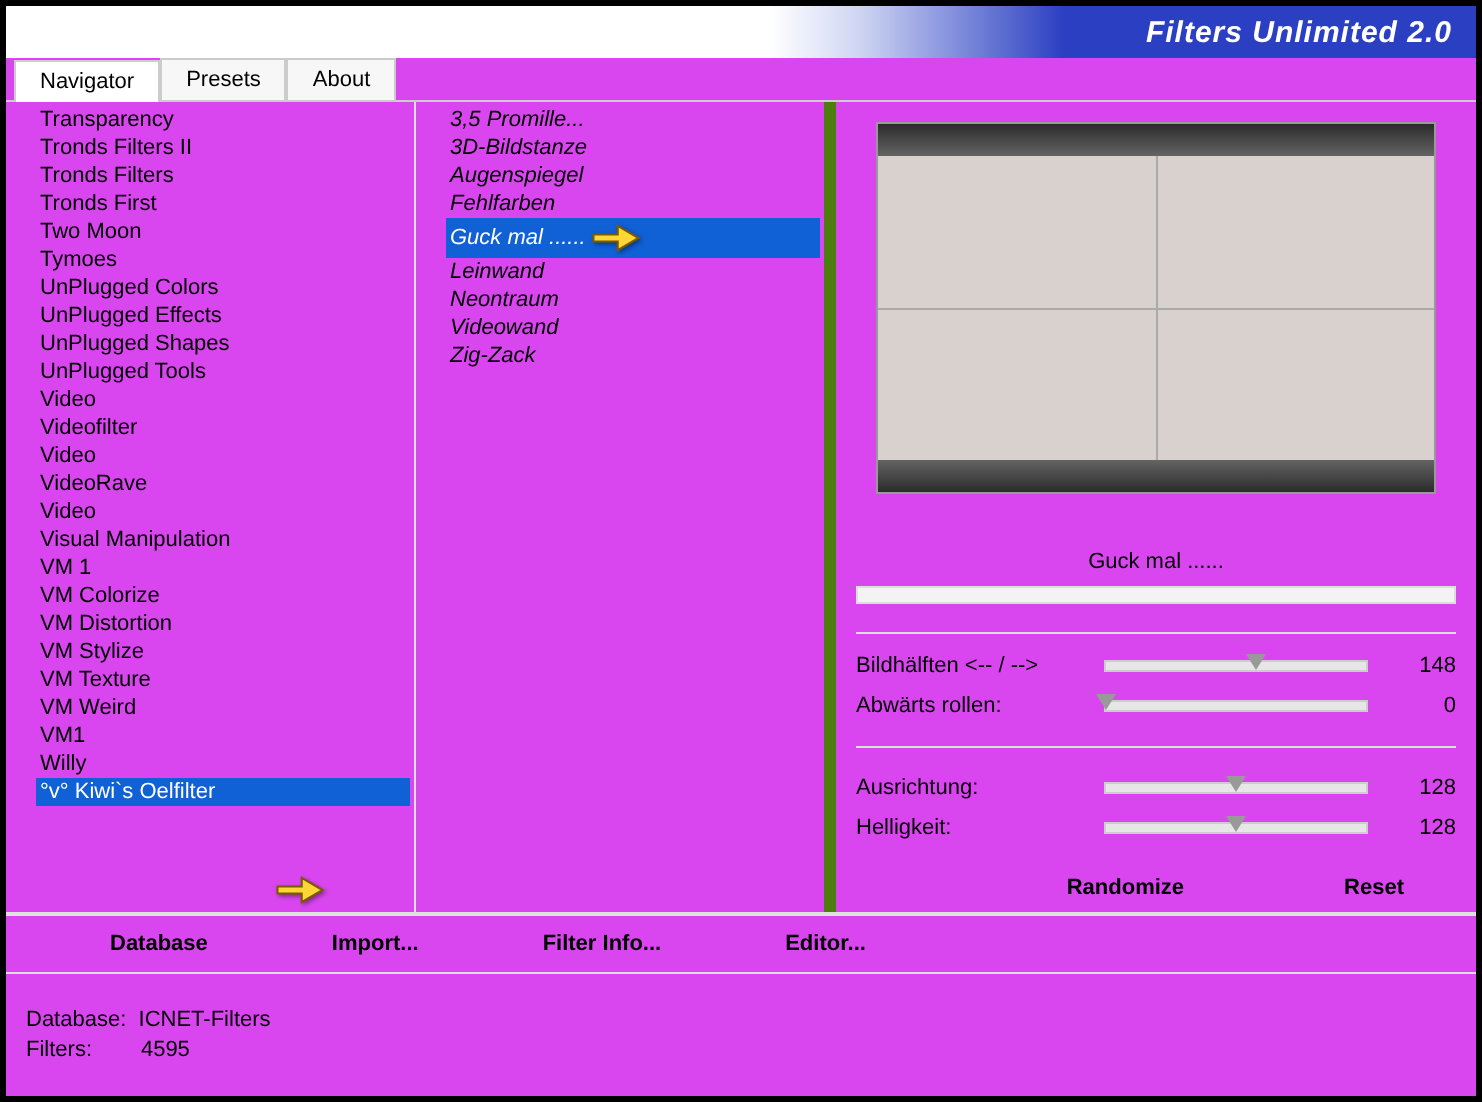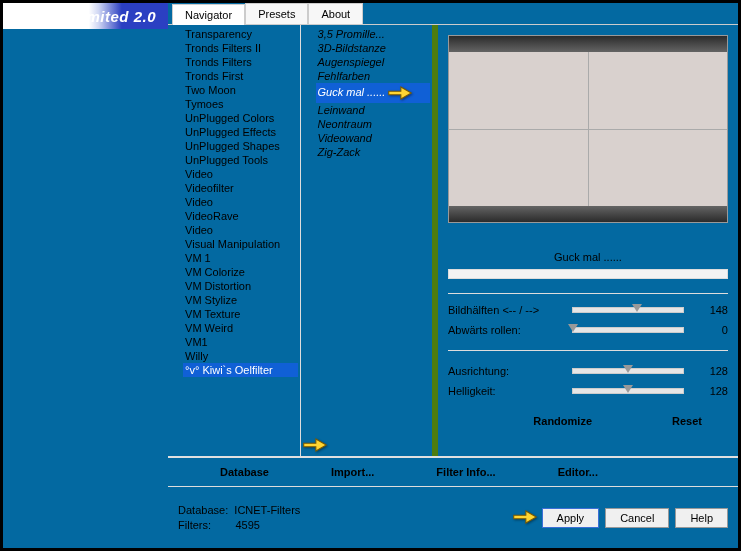--- a/index.html
+++ b/index.html
@@ -1,17 +1,17 @@
 <!DOCTYPE html>
 <html><head>
 <meta charset="utf-8">
 <style>
   * { box-sizing: border-box; margin: 0; padding: 0; }
   body { font-family: "Segoe UI", Tahoma, Arial, sans-serif; font-size: 11px; background: #000; overflow: hidden; }
-  .window { width: 741px; height: 551px; background: #0369a1; border: 3px solid #000; position: relative; display: flex; flex-direction: row; }
+  .window { width: 741px; height: 551px; background: #d946ef; border: 3px solid #000; position: relative; display: flex; flex-direction: column; }
   .title-bar { height: 26px; background: linear-gradient(90deg, #fff 0%, #fff 52%, #cfd6f3 58%, #2b3fc2 72%, #2b3fc2 100%); display: flex; align-items: center; justify-content: flex-end; padding-right: 12px; }
   .title-bar span { color: #fff; font-style: italic; font-weight: 700; font-size: 15px; letter-spacing: 0.5px; }
   .tabs { display: flex; border-bottom: 1px solid #ccc; padding-left: 4px; }
   .tab { padding: 4px 12px; border: 1px solid #ccc; border-bottom: none; background: #f7f7f7; font-size: 11px; cursor: default; }
   .tab.active { background: #fff; position: relative; top: 1px; }
   .main { display: flex; flex: 1; overflow: hidden; }
   .col-left { width: 205px; border-right: 1px solid #ddd; position: relative; }
   .col-mid { width: 210px; border-right: 6px solid #4d7c0f; font-style: italic; }
   .col-right { flex: 1; padding: 6px 10px 0 10px; display: flex; flex-direction: column; gap: 4px; }
   .list { height: 100%; overflow-y: scroll; padding: 2px 2px 2px 15px; position: relative; }
@@ -170,25 +170,15 @@
         <span>Import...</span>
         <span>Filter Info...</span>
         <span>Editor...</span>
       </div>
 
     <div class="status">
       <div class="status-left">
         <div><span>Database:</span>&nbsp;&nbsp;<span>ICNET-Filters</span></div>
         <div><span>Filters:</span>&nbsp;&nbsp;&nbsp;&nbsp;&nbsp;&nbsp;&nbsp;&nbsp;<span>4595</span></div>
       </div>
-      <div class="btn-row">
-        <span class="pointer" style="margin-right:-2px;">
-          <svg viewBox="0 0 30 24">
-              <path d="M2 10 L16 10 L16 5 L28 12 L16 19 L16 14 L2 14 Z" fill="#ffd633" stroke="#7a5a00" stroke-width="1.2"></path>
-            </svg>
-        </span>
-        <div class="btn primary">Apply</div>
-        <div class="btn">Cancel</div>
-        <div class="btn">Help</div>
-      </div>
     </div>
   </div>
 </div>
 
 </body></html>

